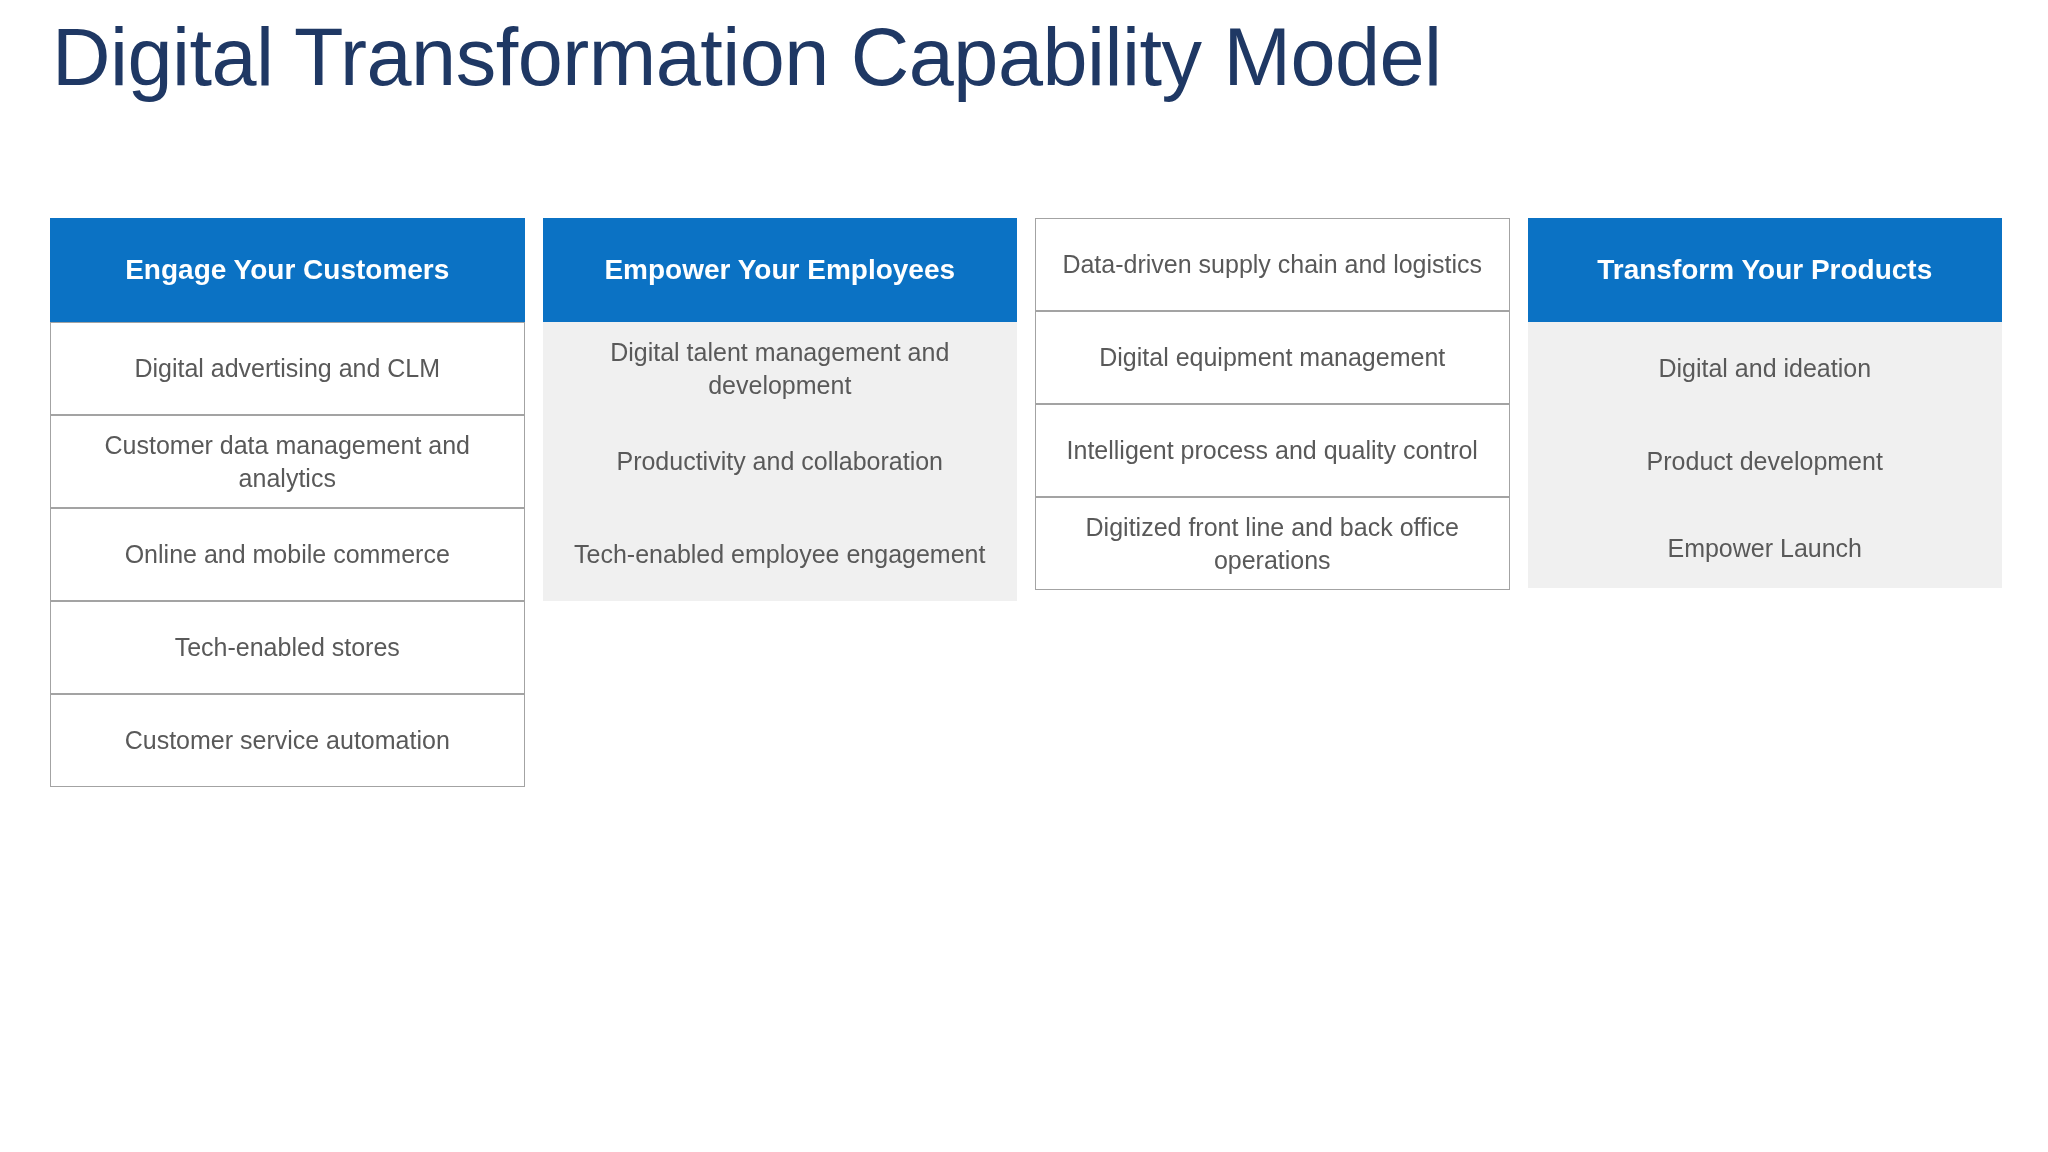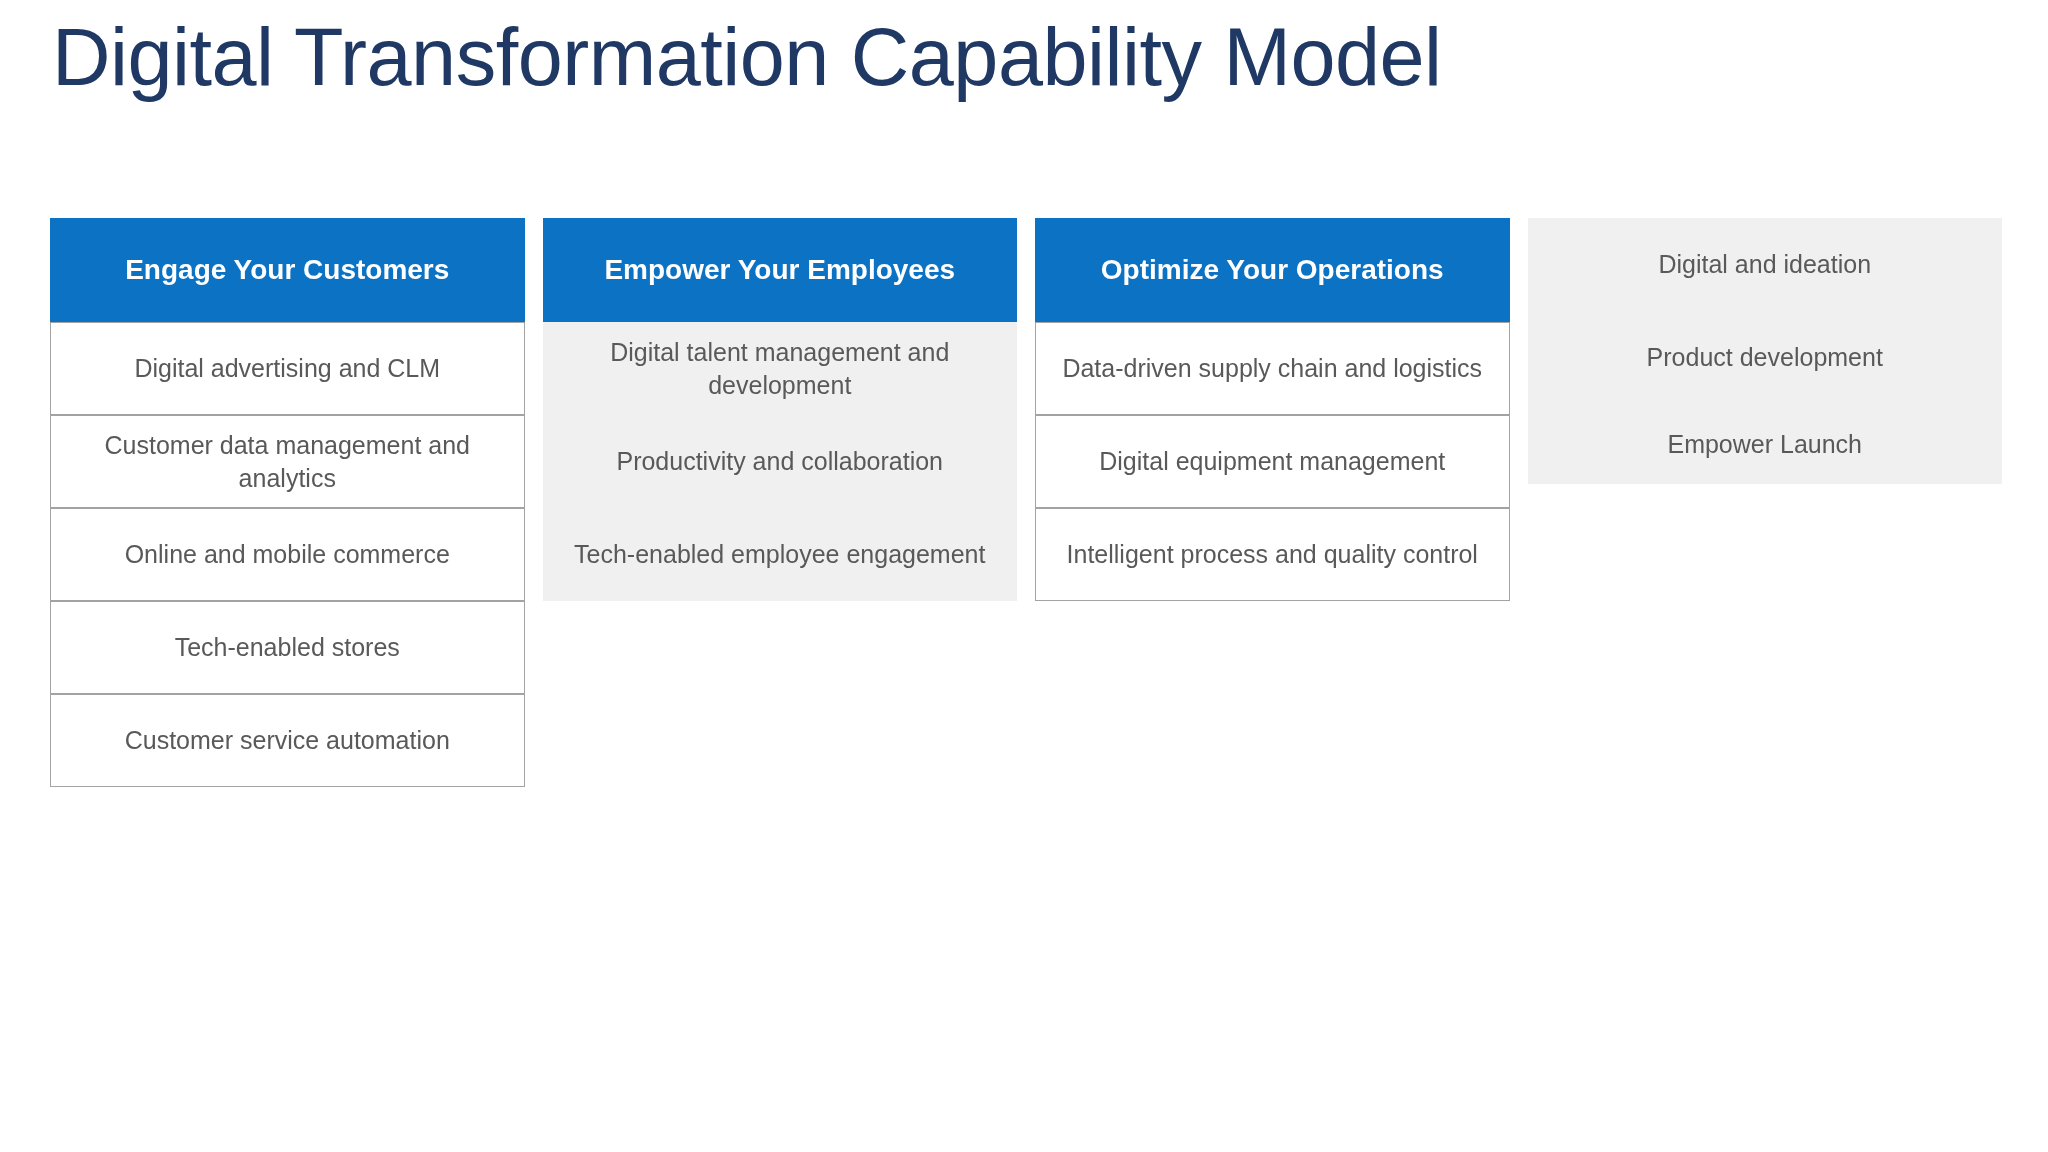--- a/index.html
+++ b/index.html
@@ -106,25 +106,26 @@
   </div>
 
   <div class="column col-grey">
     <div class="col-header">Empower Your Employees</div>
     <div class="cell">Digital talent management and development</div>
     <div class="cell">Productivity and collaboration</div>
     <div class="cell">Tech-enabled employee engagement</div>
   </div>
 
   <div class="column col-white">
-    <div class="col-header">Optimize Your Operations</div>
     <div class="cell">Data-driven supply chain and logistics</div>
     <div class="cell">Digital equipment management</div>
     <div class="cell">Intelligent process and quality control</div>
+    <div class="cell">Digitized front line and back office operations</div>
   </div>
 
   <div class="column col-grey">
+    <div class="col-header">Transform Your Products</div>
     <div class="cell">Digital and ideation</div>
     <div class="cell">Product development</div>
     <div class="cell short">Empower Launch</div>
   </div>
 
 </div>
 
 </body></html>

